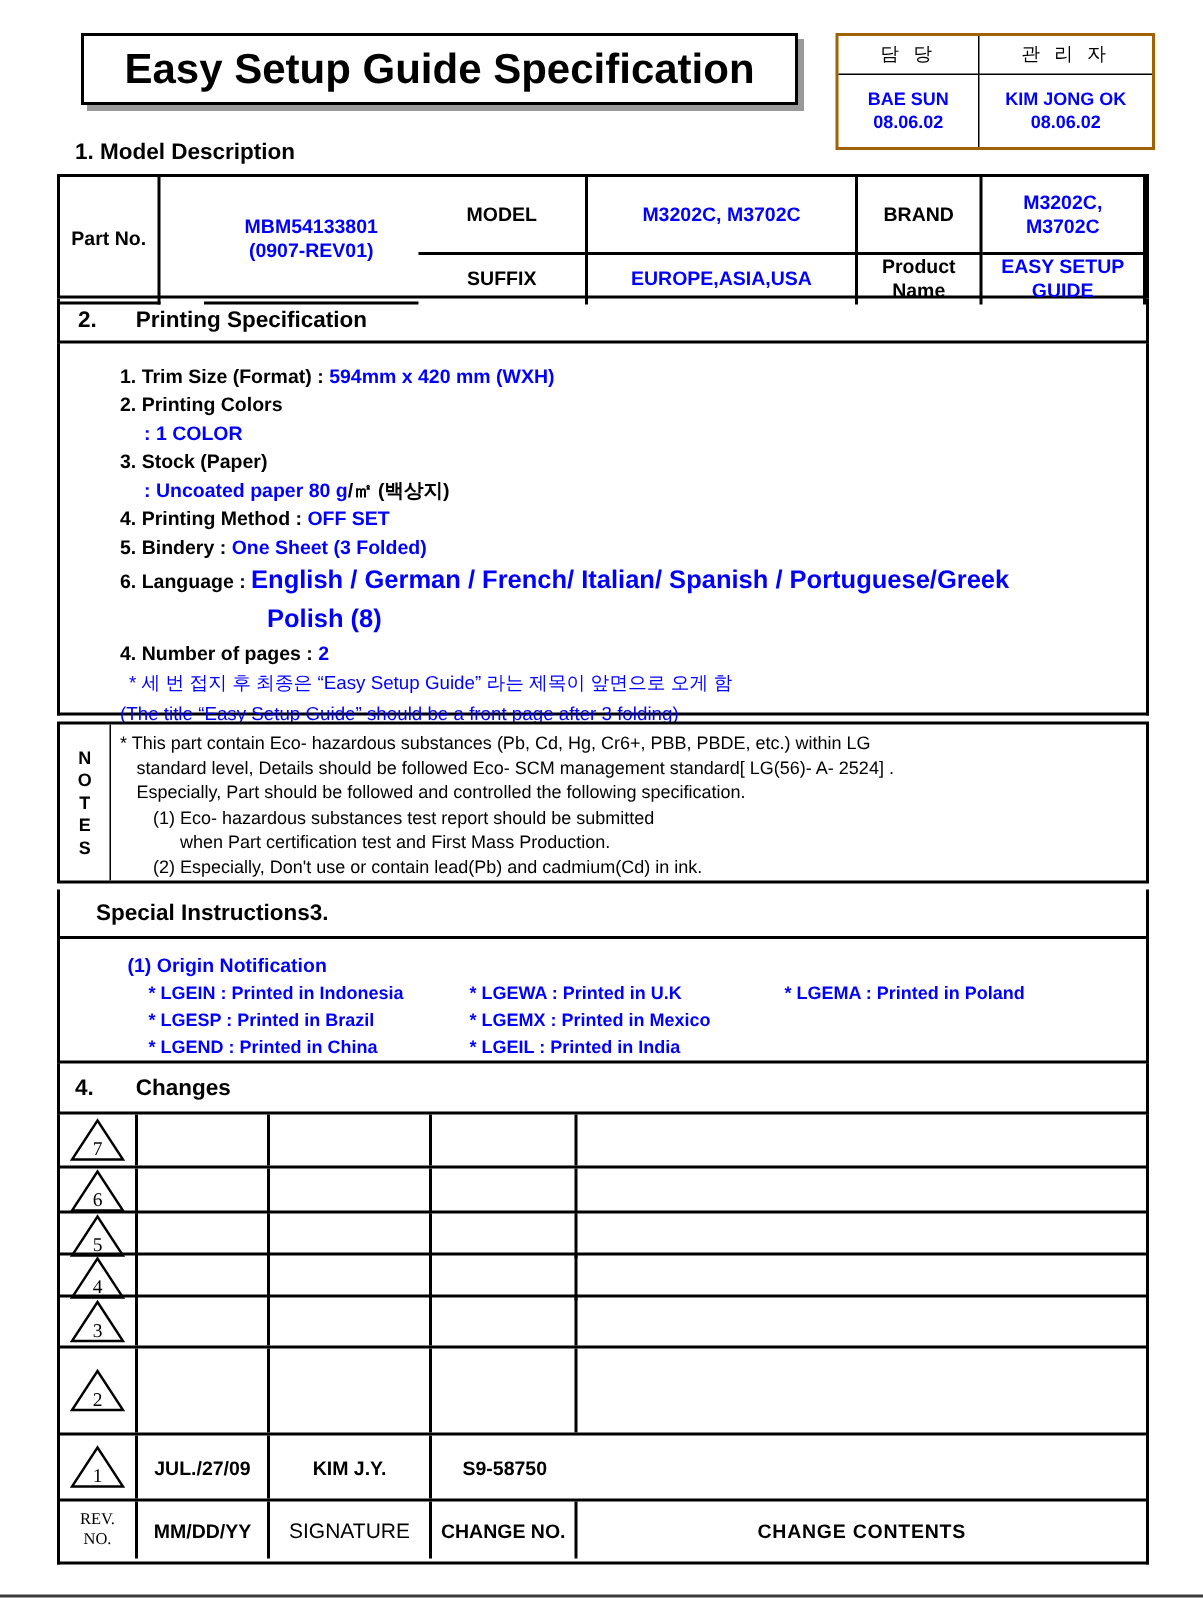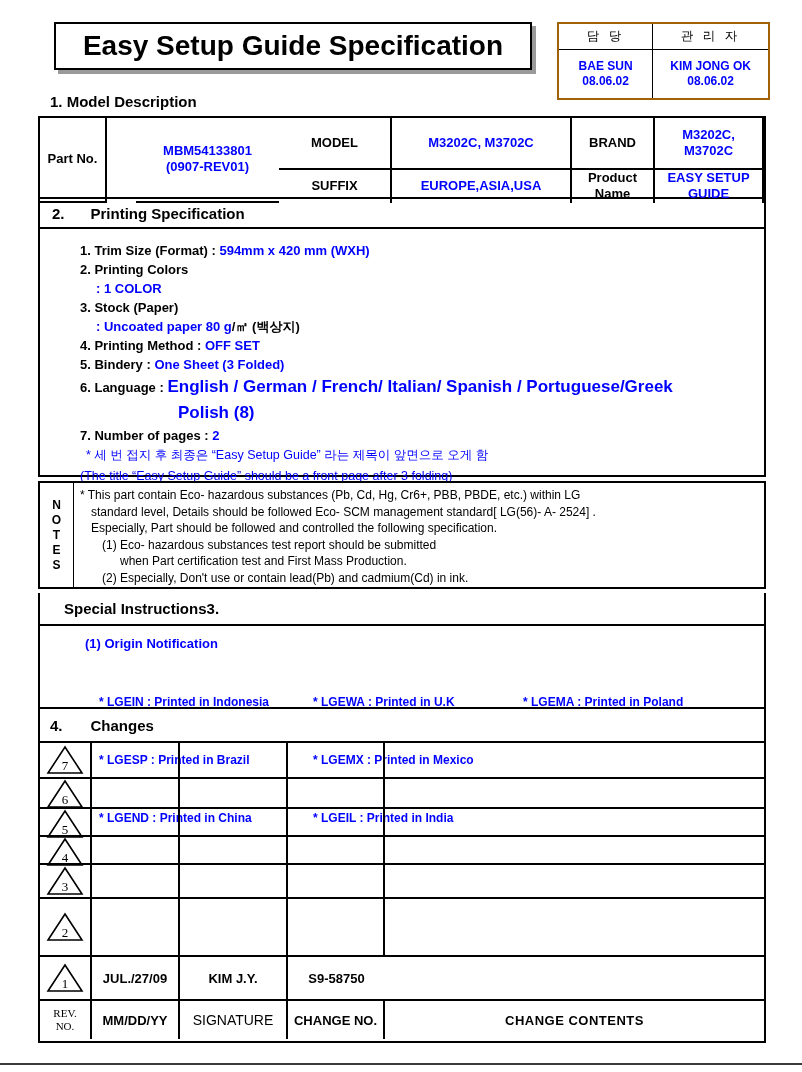--- a/index.html
+++ b/index.html
@@ -160,21 +160,21 @@
   }
   #special-bar .lbl { margin-left: 24px; font-size: 15px; font-weight: bold; }
   #special-body {
     position: absolute; left: 38px; top: 626px;
     width: 728px; height: 83px;
     border: 2px solid #000; border-top: none;
     box-sizing: border-box;
     padding: 8px 0 16px 45px;
   }
   #special-body .head { font-size: 13px; font-weight: bold; line-height: 19px; }
-  #special-body .row { display: flex; font-size: 12px; font-weight: bold; line-height: 18px; padding-left: 14px; margin-top: 40px; }
+  #special-body .row { display: flex; font-size: 12px; font-weight: bold; line-height: 18px; padding-left: 14px; }
   #special-body .row .c1 { width: 214px; }
   #special-body .row .c2 { width: 210px; }
   #special-body .row .c3 { width: 200px; }
 
   
   #sec4-bar {
     position: absolute; left: 38px; top: 709px;
     width: 728px; height: 34px;
     border: 2px solid #000; border-top: none;
     box-sizing: border-box;
@@ -295,21 +295,21 @@
     <div class="line">
       <span>5. Bindery  :  </span><span class="blue">One Sheet (3 Folded)</span>
     </div>
     <div class="lang-line">
       <span>6. Language : </span><span class="blue lang-val">English / German / French/ Italian/ Spanish / Portuguese/Greek</span>
     </div>
     <div class="lang-line lang-cont">
       <span class="blue lang-val">Polish (8)</span>
     </div>
     <div class="line">
-      <span>7. Number of pages : </span><span class="blue">2</span>
+      <span>4. Number of pages : </span><span class="blue">2</span>
     </div>
     <div class="note-k blue">* 세 번 접지 후 최종은 “Easy Setup Guide” 라는 제목이 앞면으로 오게 함</div>
     <div class="note-e blue">(The title “Easy Setup Guide” should be a front page after 3 folding)</div>
   </div>
 
   <div id="notes-block">
     <div id="notes-label">
       <span>N</span>
       <span>O</span>
       <span>T</span>

